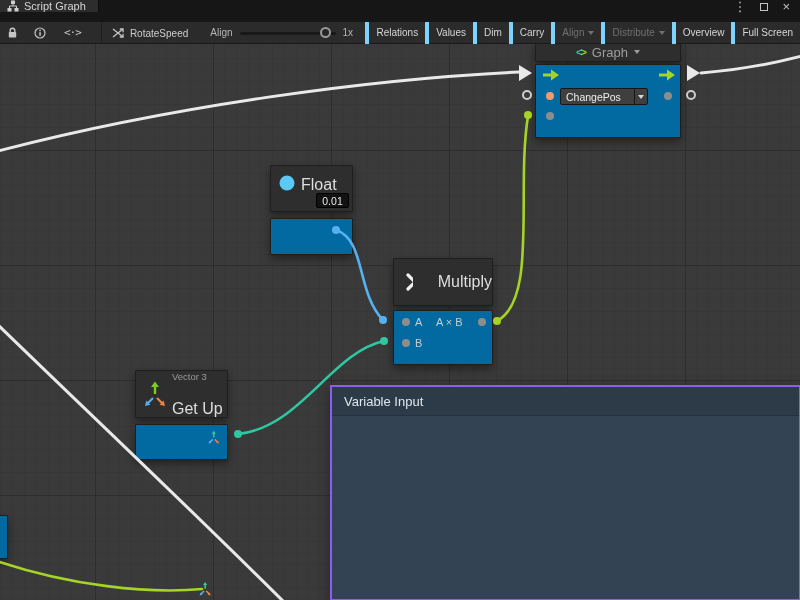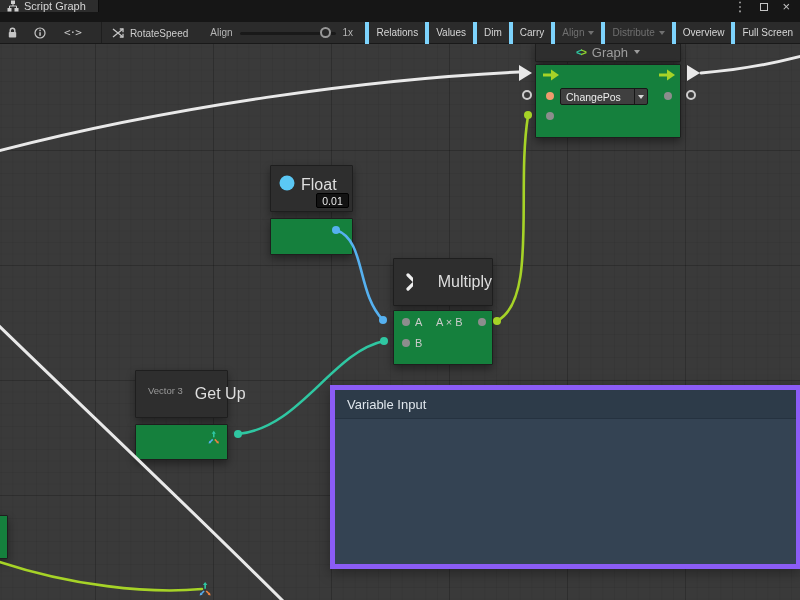--- a/index.html
+++ b/index.html
@@ -40,21 +40,21 @@
       linear-gradient(rgba(0,0,0,.05) 1px,transparent 1px);
     background-size:118px 118px,115px 115px,11.8px 11.8px,11.5px 11.5px;
     background-position:95px 0,0 106px,95px 0,0 106px}
 
   
   .wires{position:absolute;left:0;top:0;z-index:6;pointer-events:none}
   .wires path{fill:none;stroke-width:2.6;stroke-linecap:round}
   .wires path.ctrl{stroke-width:3}
 
   
-  .nbox{position:absolute;background:#15803d;border:1px solid #1e1e1e;box-shadow:0 4px 9px rgba(0,0,0,.4);z-index:4;border-radius:1px}
+  .nbox{position:absolute;background:#0369a1;border:1px solid #1e1e1e;box-shadow:0 4px 9px rgba(0,0,0,.4);z-index:4;border-radius:1px}
   .nhead{background:#2e2e2e}
   .ntitle{font-size:16px;color:#dedede;white-space:nowrap}
   .nsub{font-size:9.5px;color:#9a9a9a;white-space:nowrap}
   .plabel{position:absolute;font-size:11px;color:#cbcbcb;white-space:nowrap}
   .dot{position:absolute;width:8px;height:8px;border-radius:50%;background:#8d8d8d}
   .ocircle{position:absolute;width:10px;height:10px;border-radius:50%;border:2px solid #cdcdcd;z-index:5}
   .tri{position:absolute;width:0;height:0;border-top:8px solid transparent;border-bottom:8px solid transparent;border-left:13px solid #e9e9e9;z-index:5}
 
   .nfield{position:absolute;left:45px;top:27px;width:33px;height:15px;background:#121212;border:1px solid #000;color:#e6e6e6;font-size:10.5px;display:flex;align-items:center;justify-content:center;border-radius:2px}
 
@@ -64,24 +64,24 @@
   .gicon .lt{color:#2fc7a2}.gicon .gt{color:#8ed32f}
   .caret-sm{width:0;height:0;border-left:3px solid transparent;border-right:3px solid transparent;border-top:4px solid #9d9d9d;display:inline-block;margin-left:2px}
 
   .dd{position:absolute;width:88px;height:17px;background:#3f3f3f;border:1px solid #171717;border-radius:2px;display:flex;align-items:center}
   .ddtext{flex:1;font-size:10.5px;color:#ececec;padding-left:5px;white-space:nowrap;overflow:hidden}
   .ddbtn{width:13px;height:100%;border-left:1px solid #171717;display:flex;align-items:center;justify-content:center}
   .caret-dd{width:0;height:0;border-left:3px solid transparent;border-right:3px solid transparent;border-top:4px solid #d8d8d8}
 
   .mhead{display:flex;align-items:center;padding-left:11px;gap:25px}
   .vhead{display:flex;align-items:center;padding-left:6px;gap:6px}
-  .vcol{display:flex;flex-direction:row;gap:12px}
-
-  
-  .vpanel{position:absolute;left:330px;top:385px;width:471px;height:184px;border:5px solid #8b5cf6;z-index:3;box-shadow:0 4px 12px rgba(0,0,0,.35)}
+  .vcol{display:flex;flex-direction:column;gap:18px}
+
+  
+  .vpanel{position:absolute;left:330px;top:385px;width:471px;height:216px;border:2px solid #8b5cf6;z-index:3;box-shadow:0 4px 12px rgba(0,0,0,.35)}
   .vpanel-h{height:29px;background:#2d3b49;border-bottom:1px solid #253240;display:flex;align-items:center;padding-left:12px}
   .vpanel-title{font-size:13px;color:#dfe6ec}
   .vpanel-b{height:calc(100% - 29px);background:#344353}
 </style>
 </head>
 <body>
 
 <div id="app">
 
   <div class="canvas"></div>

